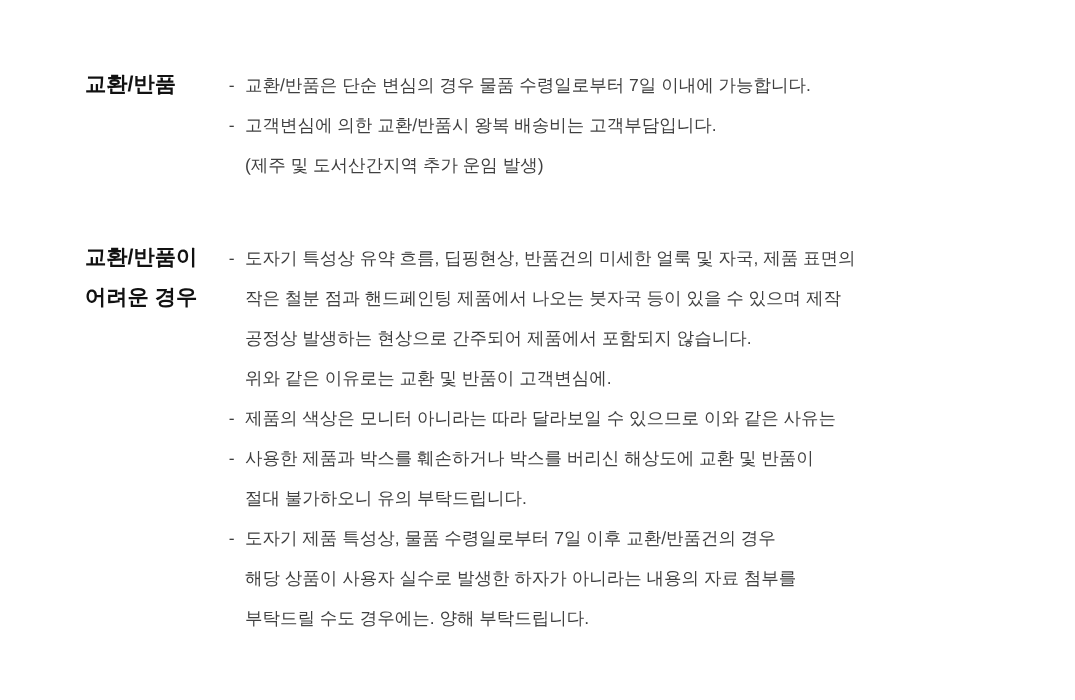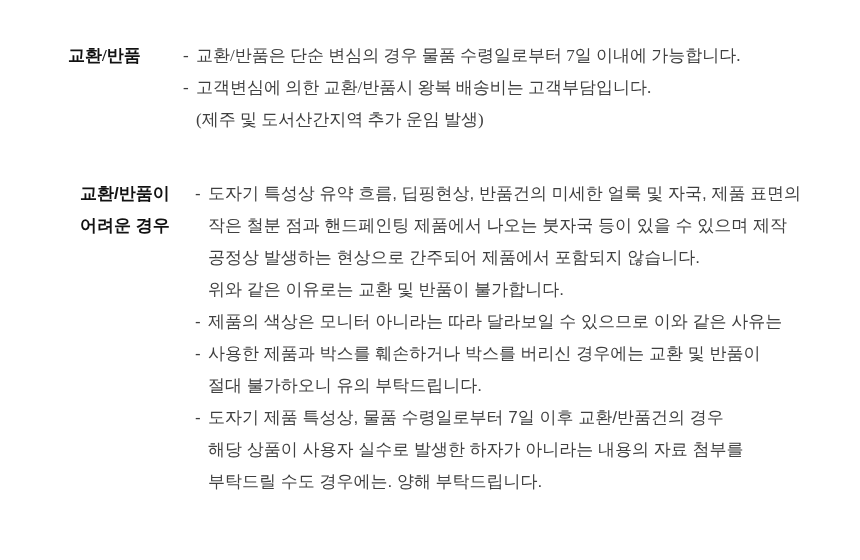--- a/index.html
+++ b/index.html
@@ -13,42 +13,42 @@
     height: 560px;
     background: #ffffff;
     overflow: hidden;
     font-family: "Liberation Sans", "DejaVu Sans", sans-serif;
   }
   .section {
     display: flex;
     align-items: flex-start;
     padding-left: 68px;
   }
-  .section.sec-0 { margin-top: 40px; font-family: Liberation Serif, serif; }
-  .section.sec-1 { margin-top: 42px; margin-left: 12px; }
+  .section.sec-0 { margin-top: 52px; }
+  .section.sec-1 { margin-top: 42px; }
   .label {
     flex: 0 0 115px;
     width: 115px;
     font-weight: 700;
     color: #111111;
   }
   .label-line {
     height: 32px;
     line-height: 32px;
     font-size: 17px;
     white-space: nowrap;
   }
   .content {
     flex: 1 1 auto;
     color: #3f3f3f;
   }
   .line {
     height: 32px;
     line-height: 32px;
-    font-size: 17px;
+    font-size: 14px;
     white-space: nowrap;
   }
   .dash {
     display: inline-block;
     width: 13px;
   }
 </style>
 </head>
 <body>
 
@@ -67,22 +67,22 @@
 
     <section class="section sec-1">
       <div class="label">
         <div class="label-line">교환/반품이</div>
         <div class="label-line">어려운 경우</div>
       </div>
       <div class="content">
         <div class="line"><span class="dash">-</span><span class="txt">도자기 특성상 유약 흐름, 딥핑현상, 반품건의 미세한 얼룩 및 자국, 제품 표면의</span></div>
         <div class="line"><span class="dash"></span><span class="txt">작은 철분 점과 핸드페인팅 제품에서 나오는 붓자국 등이 있을 수 있으며 제작</span></div>
         <div class="line"><span class="dash"></span><span class="txt">공정상 발생하는 현상으로 간주되어 제품에서 포함되지 않습니다.</span></div>
-        <div class="line"><span class="dash"></span><span class="txt">위와 같은 이유로는 교환 및 반품이 불가합니다.</span></div>
+        <div class="line"><span class="dash"></span><span class="txt">위와 같은 이유로는 교환 및 반품이 고객변심에.</span></div>
         <div class="line"><span class="dash">-</span><span class="txt">제품의 색상은 모니터 아니라는 따라 달라보일 수 있으므로 이와 같은 사유는</span></div>
-        <div class="line"><span class="dash">-</span><span class="txt">사용한 제품과 박스를 훼손하거나 박스를 버리신 경우에는 교환 및 반품이</span></div>
+        <div class="line"><span class="dash">-</span><span class="txt">사용한 제품과 박스를 훼손하거나 박스를 버리신 해상도에 교환 및 반품이</span></div>
         <div class="line"><span class="dash"></span><span class="txt">절대 불가하오니 유의 부탁드립니다.</span></div>
         <div class="line"><span class="dash">-</span><span class="txt">도자기 제품 특성상, 물품 수령일로부터 7일 이후 교환/반품건의 경우</span></div>
         <div class="line"><span class="dash"></span><span class="txt">해당 상품이 사용자 실수로 발생한 하자가 아니라는 내용의 자료 첨부를</span></div>
         <div class="line"><span class="dash"></span><span class="txt">부탁드릴 수도 경우에는. 양해 부탁드립니다.</span></div>
       </div>
     </section>
   </div>
 
 </body></html>

